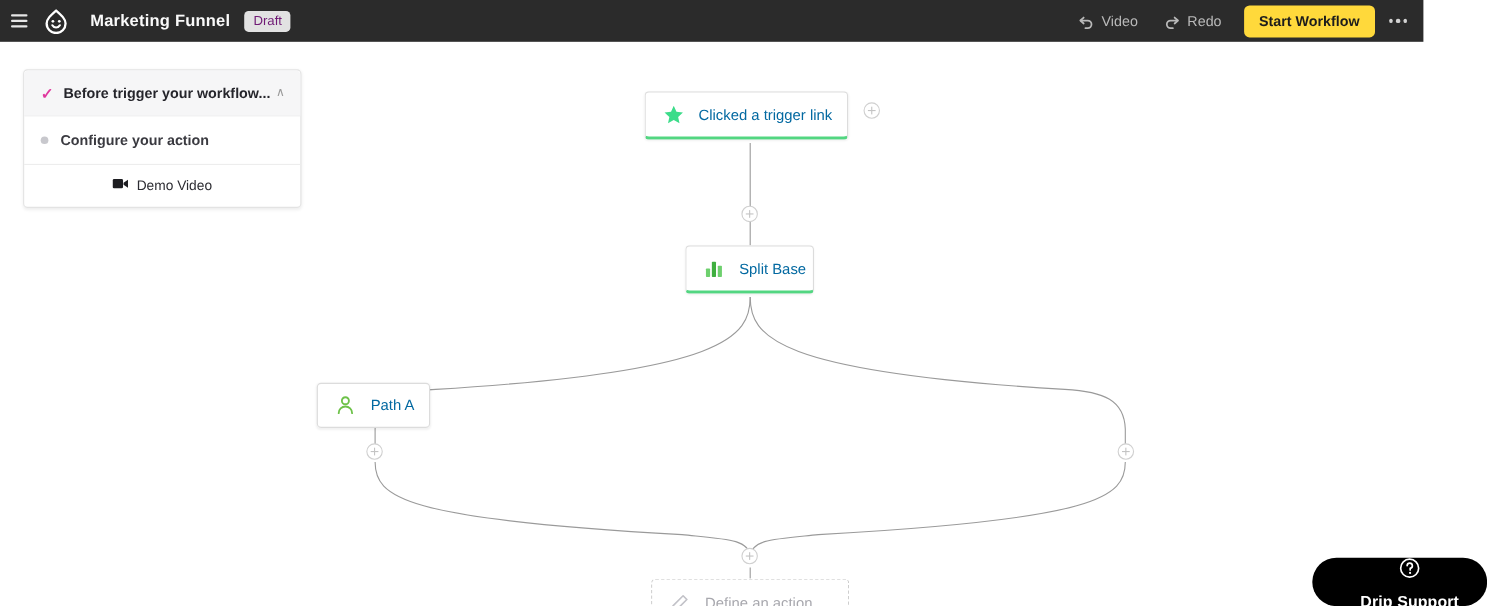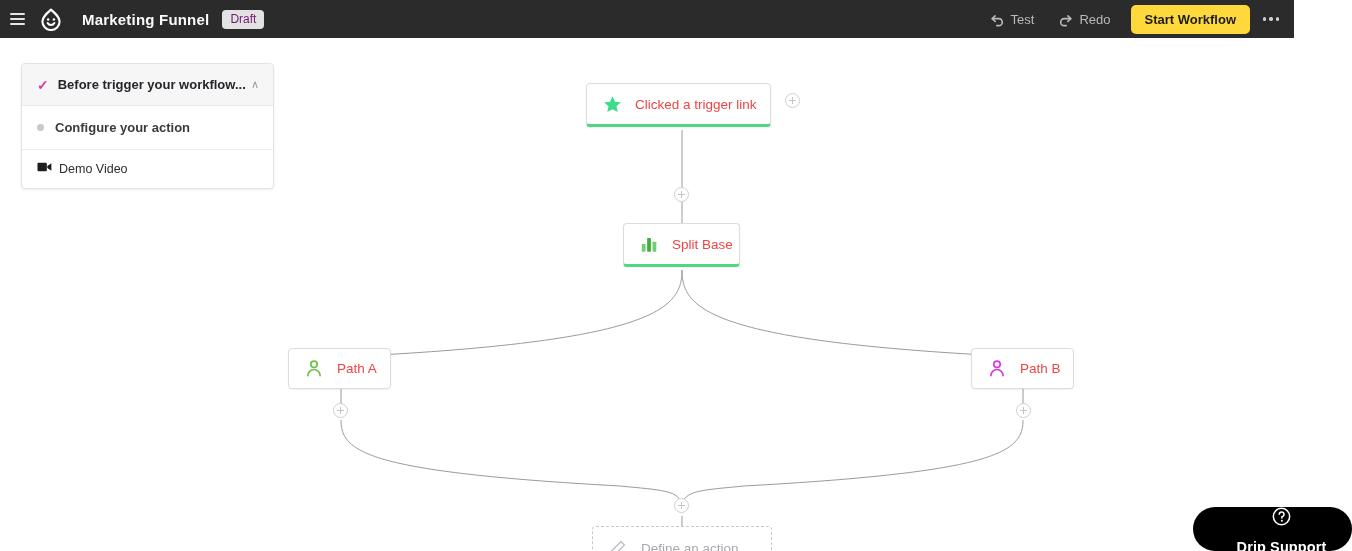--- a/index.html
+++ b/index.html
@@ -104,20 +104,21 @@
   .cl-dot {
     width: 7px; height: 7px; border-radius: 50%;
     background: #c8c8cd; margin-right: 11px; flex: none;
   }
   .cl-item-label { font-size: 13px; color: #3a3a40; }
   .cl-item.tall { padding-bottom: 44px; }
   .cl-footer {
     display: flex; align-items: center;
     padding: 11px 15px 12px;
     gap: 23px;
+    flex-direction: column;
   }
   .cl-foot-btn {
     display: flex; align-items: center; gap: 7px;
     font-size: 12.5px; color: #2c2c32; cursor: pointer;
   }
 
   
   .node {
     position: absolute;
     background: #ffffff;
@@ -126,21 +127,21 @@
     display: flex; align-items: center;
     box-shadow: 0 1px 2px rgba(0,0,0,.06);
     z-index: 10;
     cursor: pointer;
   }
   .node .n-icon {
     display: flex; align-items: center; justify-content: center;
     width: 22px; margin-left: 14px; flex: none;
   }
   .node .n-label {
-    font-size: 13.5px; color: #ef4444;
+    font-size: 13.5px; color: #0369a1;
     margin-left: 12px; margin-right: 16px; white-space: nowrap;
   }
   .node.accent-green { border-bottom: 3px solid #52d681; }
 
   #node-trigger { left: 586px; top: 45px; width: 185px; height: 44px; }
   #node-split   { left: 623px; top: 185px; width: 117px; height: 44px; }
   #node-path-a  { left: 288px; top: 310px; width: 103px; height: 41px; }
   #node-path-b  { left: 971px; top: 310px; width: 103px; height: 41px; }
 
   .node.placeholder {
@@ -212,21 +213,21 @@
 
   <div class="hdr-right">
 
     <button class="hdr-btn">
       <span>
         <svg width="15" height="15" viewBox="0 0 16 16" aria-hidden="true">
           <path d="M5.5 4.2 L2.3 7.1 L5.5 10.0" fill="none" stroke="#b9b9b9" stroke-width="1.7" stroke-linecap="round" stroke-linejoin="round"></path>
           <path d="M2.6 7.1 H9.4 a3.7 3.7 0 0 1 0 7.4 H7.2" fill="none" stroke="#b9b9b9" stroke-width="1.7" stroke-linecap="round"></path>
         </svg>
       </span>
-      <span>Test</span>
+      <span>Video</span>
     </button>
 
     <button class="hdr-btn">
       <span>
         <svg width="15" height="15" viewBox="0 0 16 16" aria-hidden="true">
           <path d="M10.5 4.2 L13.7 7.1 L10.5 10.0" fill="none" stroke="#b9b9b9" stroke-width="1.7" stroke-linecap="round" stroke-linejoin="round"></path>
           <path d="M13.4 7.1 H6.6 a3.7 3.7 0 0 0 0 7.4 H8.8" fill="none" stroke="#b9b9b9" stroke-width="1.7" stroke-linecap="round"></path>
         </svg>
       </span>
       <span>Redo</span>
@@ -311,29 +312,20 @@
   <div class="node" id="node-path-a">
     <span class="n-icon">
       <svg width="16" height="17" viewBox="0 0 16 17" aria-hidden="true">
         <circle cx="8" cy="4.3" r="3.2" fill="none" stroke="#6ec24a" stroke-width="1.7"></circle>
         <path d="M1.9 15.6 a6.1 6.1 0 0 1 12.2 0" fill="none" stroke="#6ec24a" stroke-width="1.7" stroke-linecap="round"></path>
       </svg>
     </span>
     <span class="n-label">Path A</span>
   </div>
 
-  <div class="node" id="node-path-b">
-    <span class="n-icon">
-      <svg width="16" height="17" viewBox="0 0 16 17" aria-hidden="true">
-        <circle cx="8" cy="4.3" r="3.2" fill="none" stroke="#d93ad9" stroke-width="1.7"></circle>
-        <path d="M1.9 15.6 a6.1 6.1 0 0 1 12.2 0" fill="none" stroke="#d93ad9" stroke-width="1.7" stroke-linecap="round"></path>
-      </svg>
-    </span>
-    <span class="n-label">Path B</span>
-  </div>
 
   <div class="plus" id="plus-b"></div>
   <div class="plus" id="plus-c"></div>
   <div class="plus" id="plus-d"></div>
 
   <div class="node placeholder">
     <span class="n-icon">
       <svg width="16" height="16" viewBox="0 0 16 16" aria-hidden="true">
         <path d="M11.0 1.6 L14.4 5.0 L5.2 14.2 L1.1 14.9 L1.8 10.8 Z" fill="none" stroke="#c2c2c8" stroke-width="1.5" stroke-linejoin="round"></path>
       </svg>

